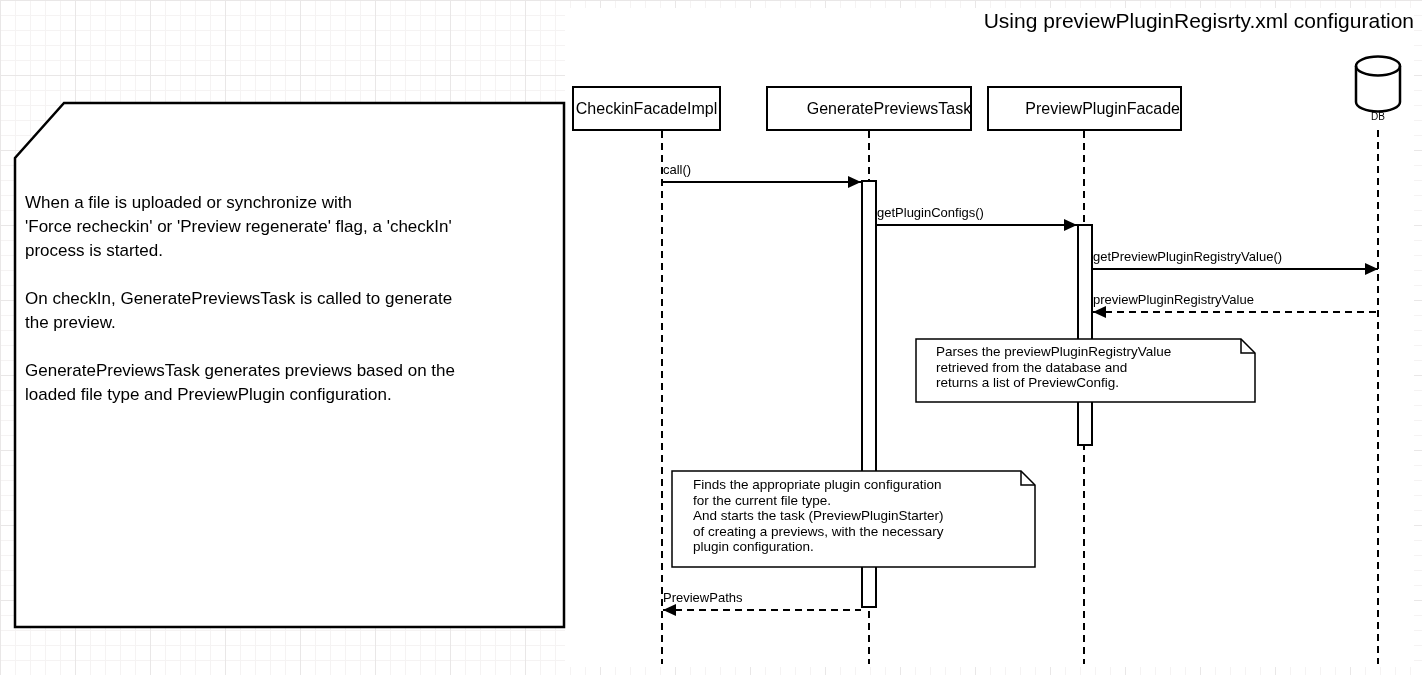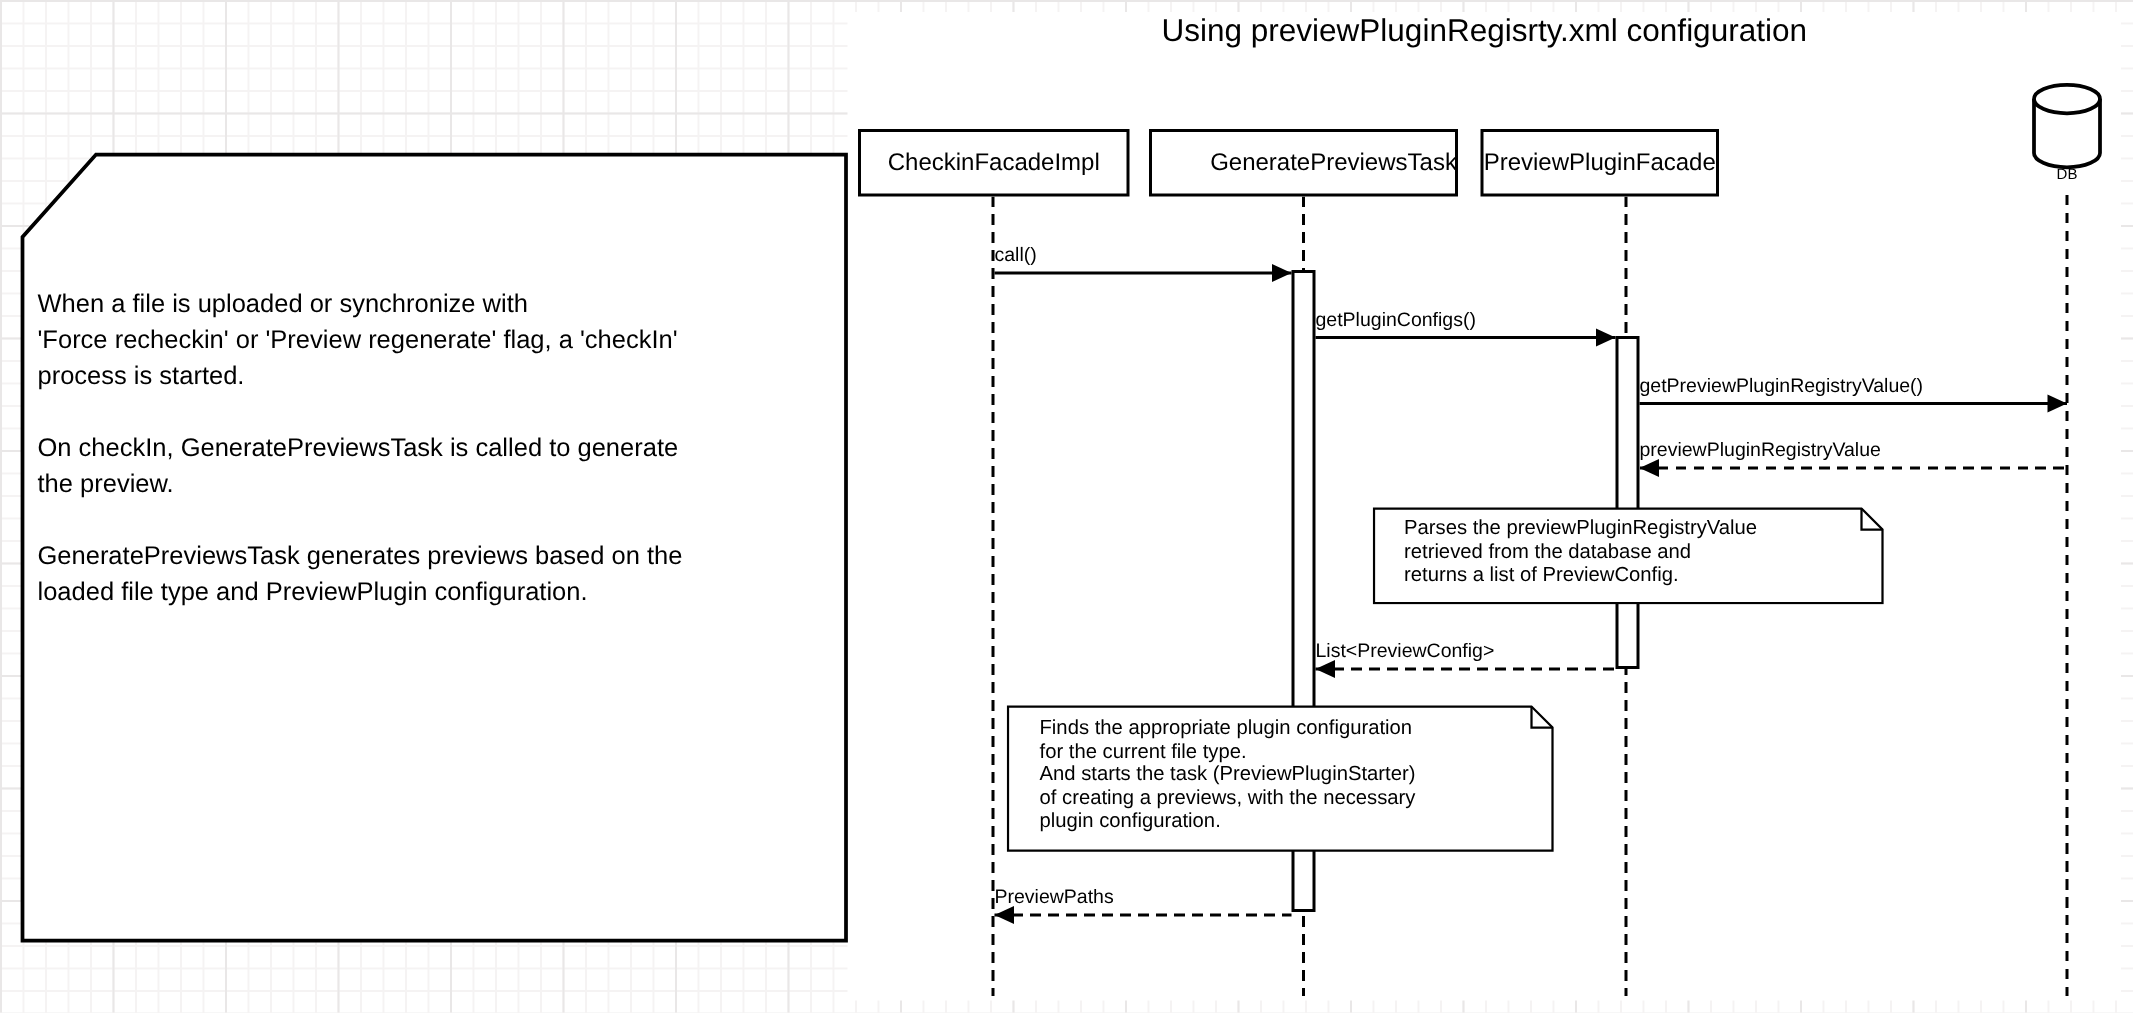--- a/index.html
+++ b/index.html
@@ -10,31 +10,31 @@
     background-color:#ffffff;
     background-image:
       linear-gradient(#e9e7e7 1px, transparent 1px),
       linear-gradient(90deg, #e9e7e7 1px, transparent 1px),
       linear-gradient(#f5f3f3 1px, transparent 1px),
       linear-gradient(90deg, #f5f3f3 1px, transparent 1px);
     background-size:75px 75px,75px 75px,15px 15px,15px 15px;
   }
   .page{position:relative;width:1422px;height:675px;}
   .canvas-white{position:absolute;left:565px;top:8px;width:849px;height:659px;background:#fff;z-index:1;}
-  .title{position:absolute;left:565px;top:9px;width:849px;text-align:center;font-size:21px;z-index:7;}
+  .title{position:absolute;left:565px;top:9px;width:849px;text-align:right;font-size:21px;z-index:7;}
 
   .bignote{position:absolute;left:13px;top:101px;width:553px;height:528px;z-index:6;border-radius:11px;}
   .bignote svg{position:absolute;left:0;top:0;}
   .bignote-text{position:absolute;left:12px;top:90px;width:528px;font-size:17px;line-height:24px;white-space:pre-line;}
 
   .head{position:absolute;height:45px;background:#fff;border:2px solid #000;box-sizing:border-box;
         display:flex;align-items:center;justify-content:center;font-size:16px;z-index:6;}
-  .head-1{left:572px;top:86px;width:181px;}
+  .head-1{left:572px;top:86px;width:149px;}
   .head-2{left:766px;top:86px;width:206px;padding-left:40px;}
-  .head-3{left:987px;top:86px;width:159px;}
+  .head-3{left:987px;top:86px;width:195px;justify-content:flex-end;}
 
   .lifeline{position:absolute;width:2px;z-index:2;
     background:repeating-linear-gradient(180deg,#000 0 7px,transparent 7px 12px);}
   .ll-1{left:661px;top:131px;height:533px;}
   .ll-2{left:868px;top:131px;height:533px;}
   .ll-3{left:1083px;top:131px;height:533px;}
   .ll-4{left:1377px;top:130px;height:534px;}
 
   .db-group{position:absolute;left:1352px;top:55px;width:52px;z-index:6;}
   .db-label{position:absolute;left:1352px;top:111px;width:52px;text-align:center;font-size:10px;z-index:6;}
@@ -137,26 +137,20 @@
     </div>
   </div>
 
   <div class="msg msg-3">
     <div class="lbl">getPreviewPluginRegistryValue()</div>
     <div class="ln solid">
       <span class="ah right"></span>
     </div>
   </div>
 
-  <div class="msg msg-5">
-    <div class="lbl">List&lt;PreviewConfig&gt;</div>
-    <div class="ln dashed">
-      <span class="ah left"></span>
-    </div>
-  </div>
 
   <div class="msg msg-6">
     <div class="lbl">PreviewPaths</div>
     <div class="ln dashed">
       <span class="ah left"></span>
     </div>
   </div>
 
   <div class="unote note-1">
     <svg width="341" height="65" viewBox="0 0 341 65">

